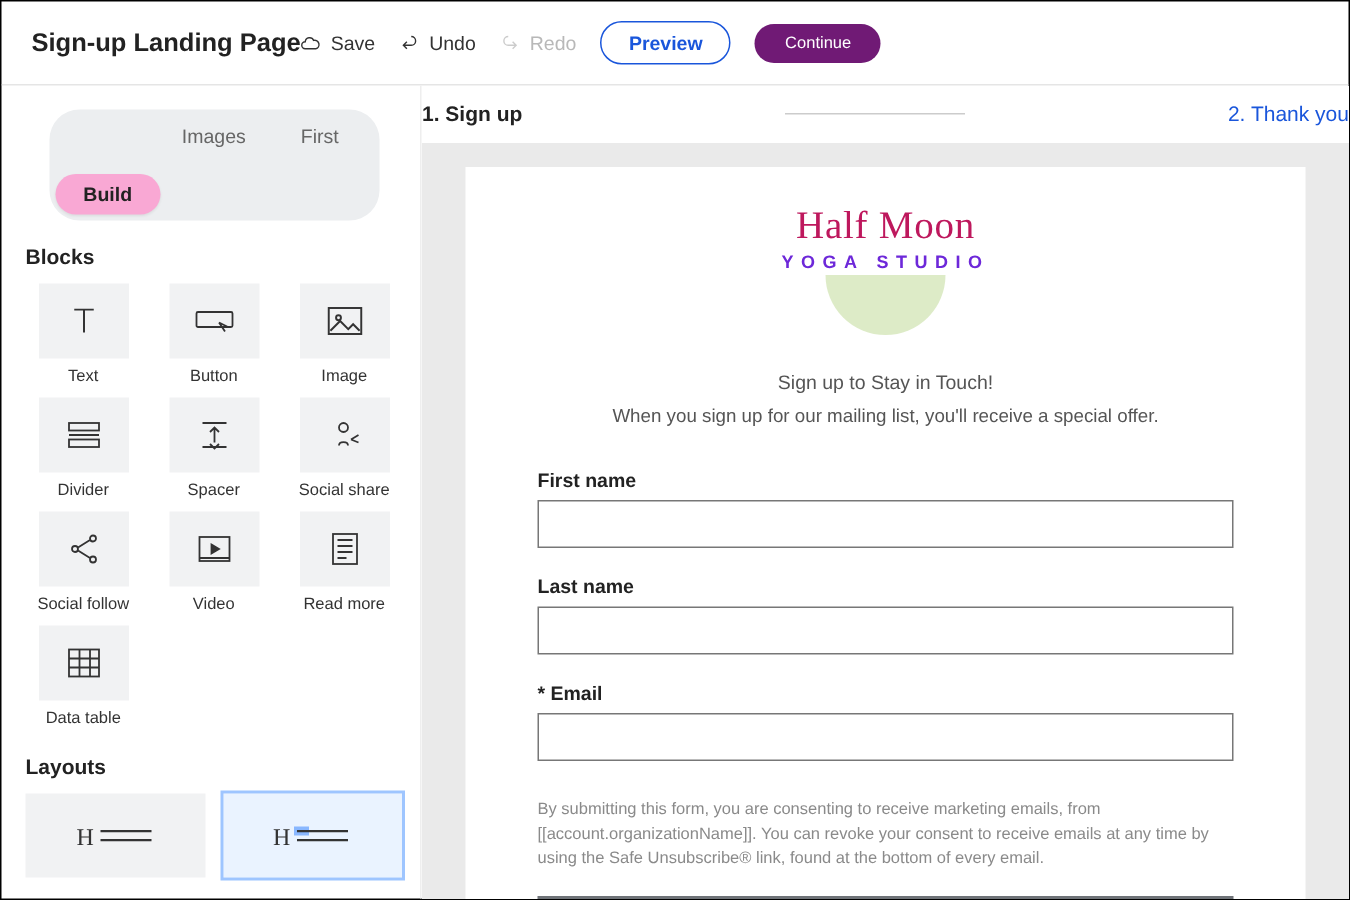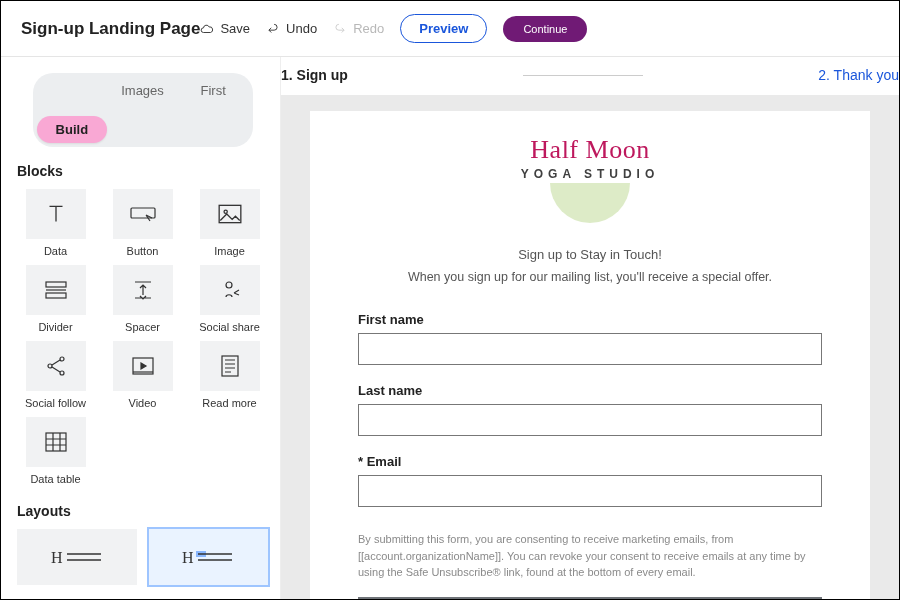--- a/index.html
+++ b/index.html
@@ -38,21 +38,21 @@
   .canvas { flex: 1; background: #fff; overflow-y: auto; }
   .steps { display: flex; align-items: center; justify-content: space-between; gap: 24px; padding: 10px 0 12px 0; font-size: 14px; }
   .step1 { font-weight: 700; color: #222; }
   .step-line { width: 120px; height: 1px; background: #ccc; }
   .step2 { color: #1a56db; }
   .stage { background: #eaeaea; padding: 16px 16px 0 16px; min-height: 520px; }
   .page { background: #fff; padding: 24px 48px 24px 48px; max-width: 560px; margin: 0 auto; }
 
   .logo-wrap { text-align: center; margin-bottom: 24px; }
   .logo-top { font-family: Georgia, 'Times New Roman', serif; font-size: 26px; color: #be185d; letter-spacing: 0.5px; }
-  .logo-sub { font-size: 12px; letter-spacing: 5px; color: #404040; font-weight: 600; margin-top: 2px; }
+  .logo-sub { font-size: 12px; letter-spacing: 5px; color: #6d28d9; font-weight: 600; margin-top: 2px; }
   .leaf { width: 80px; height: 40px; background: #cfe3af; border-radius: 0 0 80px 80px; margin: 2px auto 0 auto; opacity: 0.7; }
 
   .headline { text-align: center; font-size: 13px; color: #555; margin-bottom: 8px; }
   .subhead { text-align: center; font-size: 12.5px; color: #555; margin-bottom: 28px; }
 
   .form-label { font-size: 13px; font-weight: 700; color: #222; margin-bottom: 6px; display: block; }
   .form-input { width: 100%; border: 1px solid #777; height: 32px; padding: 0 8px; font-size: 13px; margin-bottom: 18px; }
   .consent { font-size: 11px; color: #8a8a8a; line-height: 1.5; margin: 6px 0 16px 0; }
   .signup-btn { width: 100%; background: #6f7378; color: #fff; border: none; padding: 10px 0; font-size: 14px; cursor: pointer; }
 </style>
@@ -94,21 +94,21 @@
     </div>
 
     <div class="section-title">Blocks</div>
     <div class="block-grid">
       <div class="block-item">
         <div class="block-icon">
             <svg width="26" height="26" viewBox="0 0 24 24">
               <path d="M6 5h12M12 5v14"></path>
             </svg>
           </div>
-        <span class="block-label">Data</span>
+        <span class="block-label">Text</span>
       </div>
       <div class="block-item">
         <div class="block-icon">
             <svg width="28" height="20" viewBox="0 0 28 20">
               <rect x="2" y="4" width="24" height="10" rx="1"></rect>
               <path d="M17 11l4 6M17 11l6 3" stroke-width="1.2"></path>
             </svg>
           </div>
         <span class="block-label">Button</span>
       </div>

